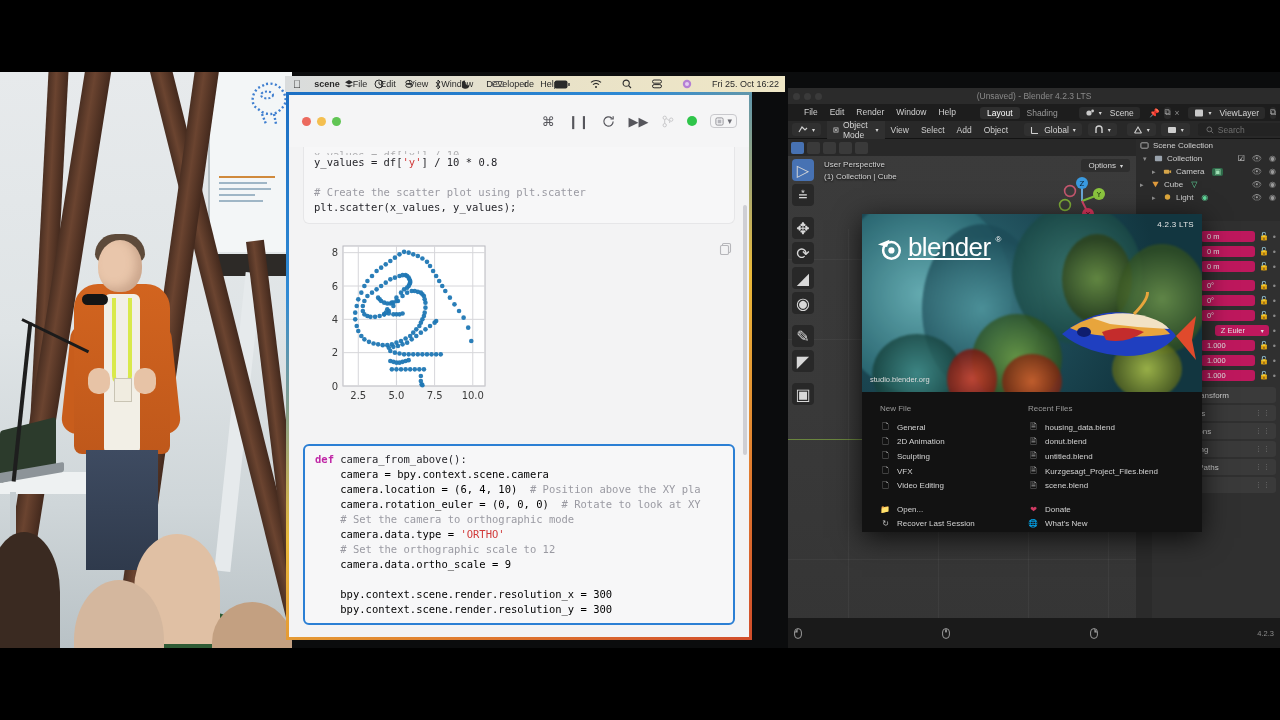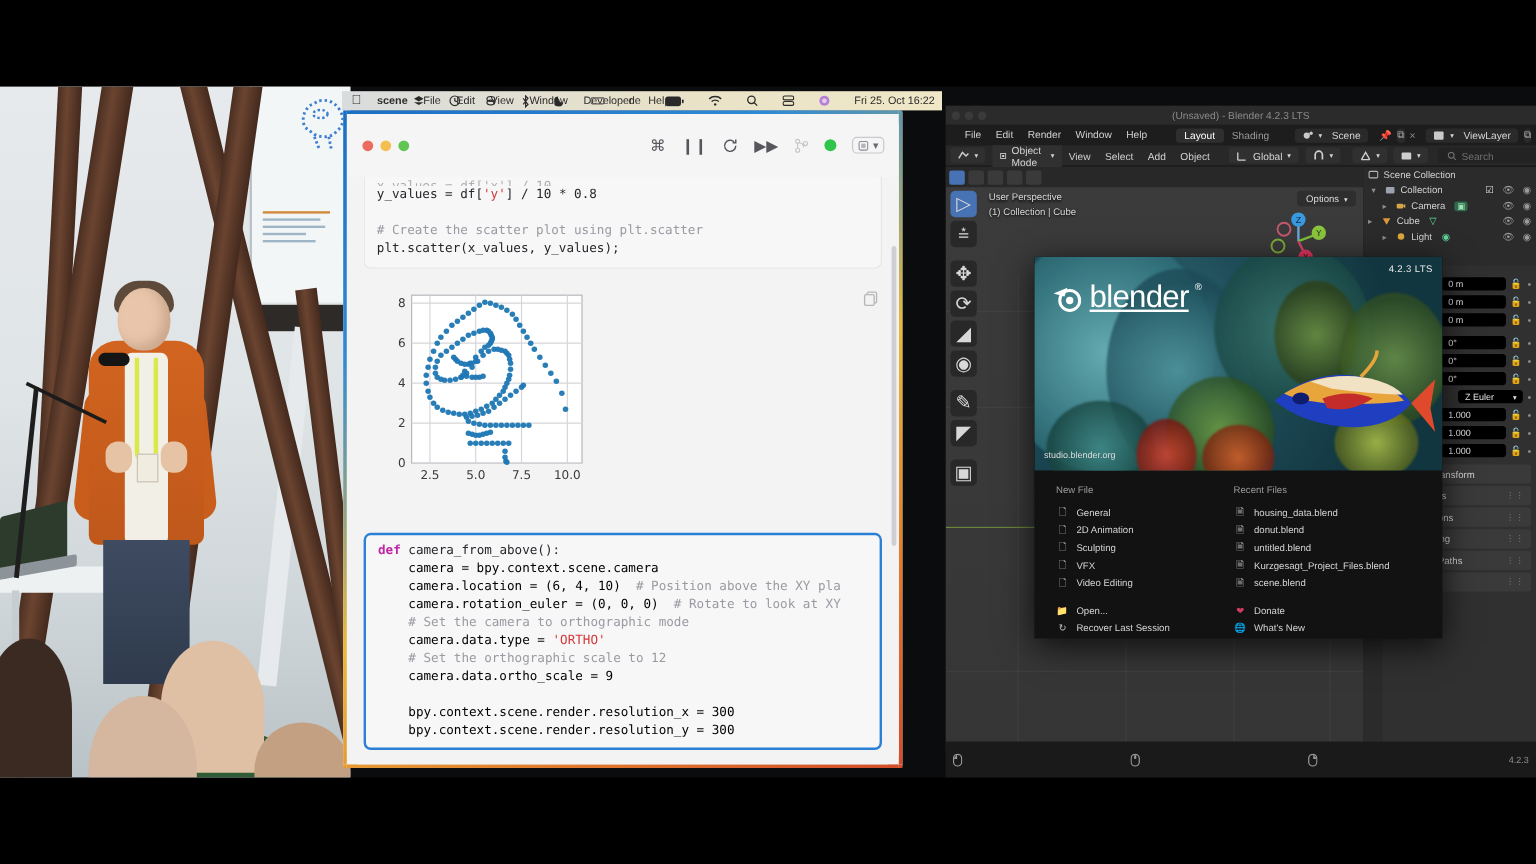--- a/index.html
+++ b/index.html
@@ -141,21 +141,21 @@
   .olrow { display:flex; align-items:center; height:13px; padding-left:4px; gap:4px; position:relative;}
   .olrow .nm { white-space:nowrap; }
   .olrow .eyes { position:absolute; right:4px; display:flex; gap:7px; color:#9a9a9a; align-items:center;}
   .chev { color:#8d8d8d; font-size:7px; width:7px; display:inline-block;}
 
   #props { position:absolute; left:348px; top:82px; right:0; bottom:0; background:#303030; display:flex;}
   #propsTabs { width:16px; background:#2b2b2b; padding-top:4px; display:flex; flex-direction:column; align-items:center; gap:7px;}
   .ptab { width:11px; height:11px; border-radius:2px; display:block;}
   #propsBody { flex:1; position:relative; overflow:hidden; font-size:8px; color:#c8c8c8;}
   .prow { display:flex; align-items:center; justify-content:flex-end; gap:4px; height:15px; padding-right:4px;}
-  .pval { background:#000000; border-radius:3px; width:54px; height:11px; color:#e3e3e3; font-size:7.5px;
+  .pval { background:#be185d; border-radius:3px; width:54px; height:11px; color:#e3e3e3; font-size:7.5px;
           display:flex; align-items:center; padding-left:6px;text-align:right;}
   .plock { color:#9a9a9a; font-size:8px;}
   .pdot { color:#8a8a8a; font-size:9px;}
   .psec { background:#3a3a3a; border-radius:3px; margin:2px 4px; height:16px; display:flex; align-items:center; padding-left:5px; gap:4px; color:#d2d2d2; position:relative;}
   .psec .grip { position:absolute; right:5px; color:#7d7d7d; letter-spacing:1px; font-size:7px;}
 
   #blstatus { position:absolute; left:0; right:0; bottom:0; height:22px; background:#1a1a1a; display:flex; align-items:center; color:#8d8d8d; font-size:7.5px; padding:15px 6px; gap:0;}
   #blstatus .sgrp { display:flex; align-items:center; gap:4px;}
   #blstatus .ver { margin-left:auto; color:#8d8d8d;}
 

